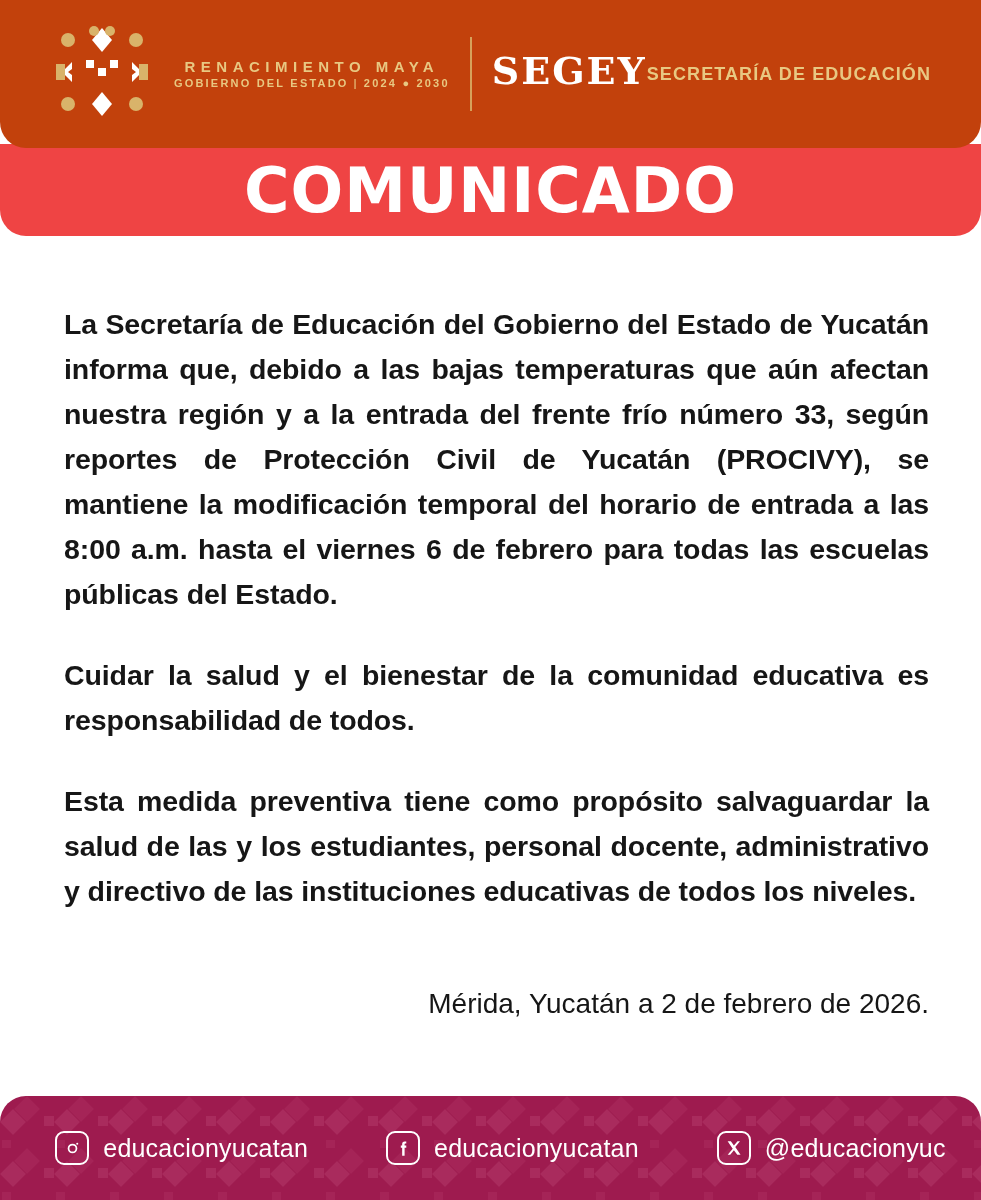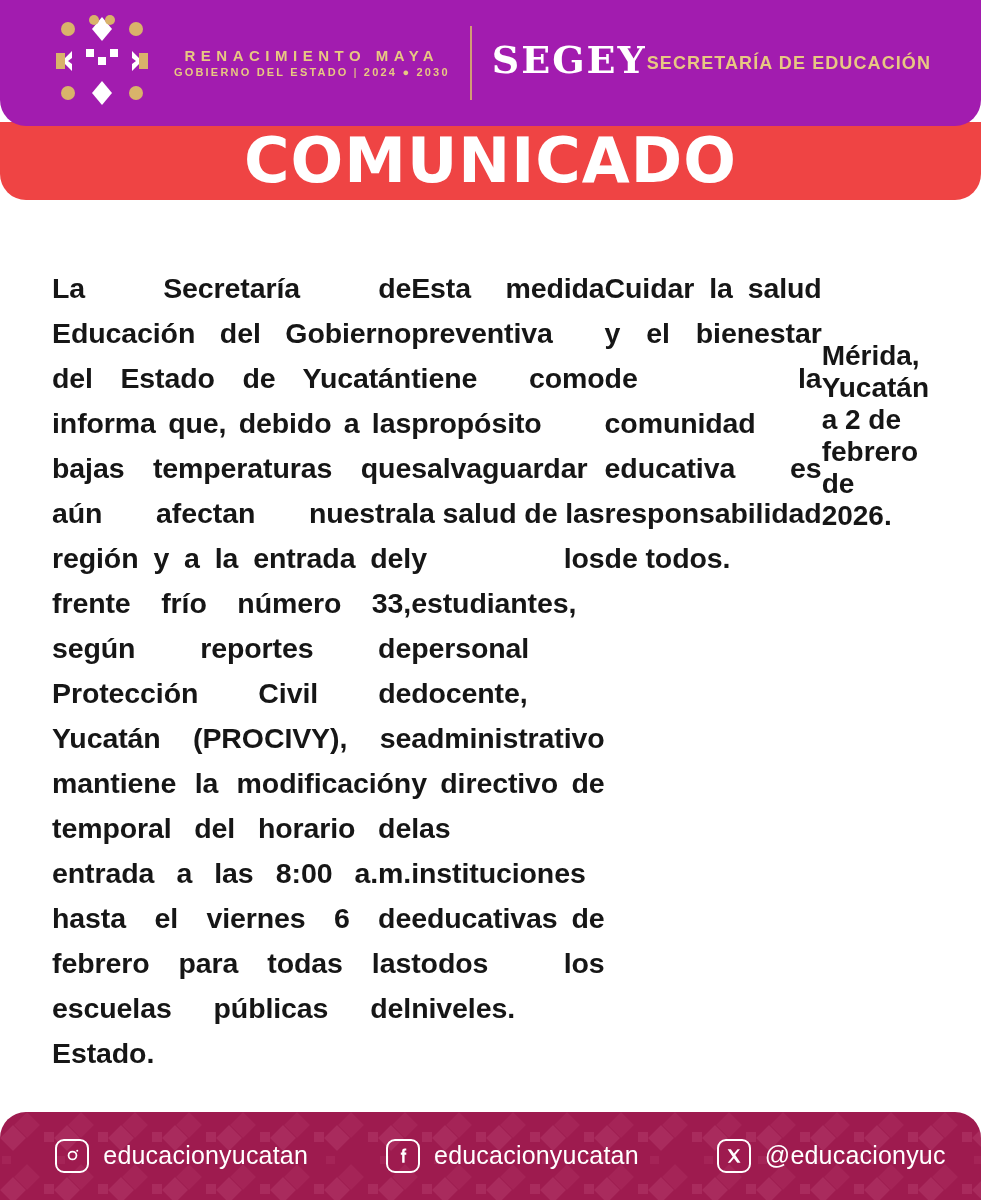--- a/index.html
+++ b/index.html
@@ -16,21 +16,21 @@
     height: 1200px;
     background: #ffffff;
     display: flex;
     flex-direction: column;
   }
 
   
   .header {
     position: relative;
     height: 148px;
-    background: #a21caf;
+    background: #c2410c;
     border-bottom-left-radius: 26px;
     border-bottom-right-radius: 26px;
     display: flex;
     align-items: center;
     justify-content: center;
     overflow: hidden;
   }
   .header-inner {
     display: flex;
     align-items: center;
@@ -114,39 +114,40 @@
     font-size: 62px;
     font-weight: bold;
     letter-spacing: 1px;
   }
 
   
   .body-area {
     flex: 1 1 auto;
     padding: 66px 52px 0 52px;
     display: flex;
-    flex-direction: row;
+    flex-direction: column;
+    margin-left: 12px;
   }
   .para {
     color: #161616;
     font-size: 28.5px;
     line-height: 1.58;
     text-align: justify;
     text-justify: inter-word;
     font-weight: 600;
     margin-bottom: 36px;
     letter-spacing: -0.1px;
   }
   .para:last-of-type { margin-bottom: 0; }
   .place-date {
     margin-top: 74px;
-    text-align: left;
+    text-align: right;
     color: #161616;
     font-size: 28px;
-    font-weight: 700;
+    font-weight: 400;
   }
 
   
   .footer {
     position: relative;
     height: 104px;
     background: #9e1b4f;
     border-top-left-radius: 26px;
     border-top-right-radius: 26px;
     display: flex;
@@ -237,22 +238,22 @@
 
     </div>
   </div>
 
   <div class="gold-band">
     <h1>COMUNICADO</h1>
   </div>
 
   <div class="body-area">
     <p class="para">La Secretaría de Educación del Gobierno del Estado de Yucatán informa que, debido a las bajas temperaturas que aún afectan nuestra región y a la entrada del frente frío número 33, según reportes de Protección Civil de Yucatán (PROCIVY), se mantiene la modificación temporal del horario de entrada a las 8:00 a.m. hasta el viernes 6 de febrero para todas las escuelas públicas del Estado.</p>
+    <p class="para">Cuidar la salud y el bienestar de la comunidad educativa es responsabilidad de todos.</p>
     <p class="para">Esta medida preventiva tiene como propósito salvaguardar la salud de las y los estudiantes, personal docente, administrativo y directivo de las instituciones educativas de todos los niveles.</p>
-    <p class="para">Cuidar la salud y el bienestar de la comunidad educativa es responsabilidad de todos.</p>
     <div class="place-date">Mérida, Yucatán a 2 de febrero de 2026.</div>
   </div>
 
   <div class="footer">
     <svg class="footer-pattern" width="981" height="104" viewBox="0 0 981 104" preserveAspectRatio="none" aria-hidden="true">
       <defs>
         <pattern id="mayapat" width="54" height="52" patternUnits="userSpaceOnUse">
           <path d="M0 26 L13 13 L26 26 L13 39 Z" fill="#c4547f"></path>
           <path d="M27 0 L40 13 L27 26 L14 13 Z" fill="#b63d6c"></path>
           <rect x="44" y="20" width="10" height="10" fill="#c4547f"></rect>

